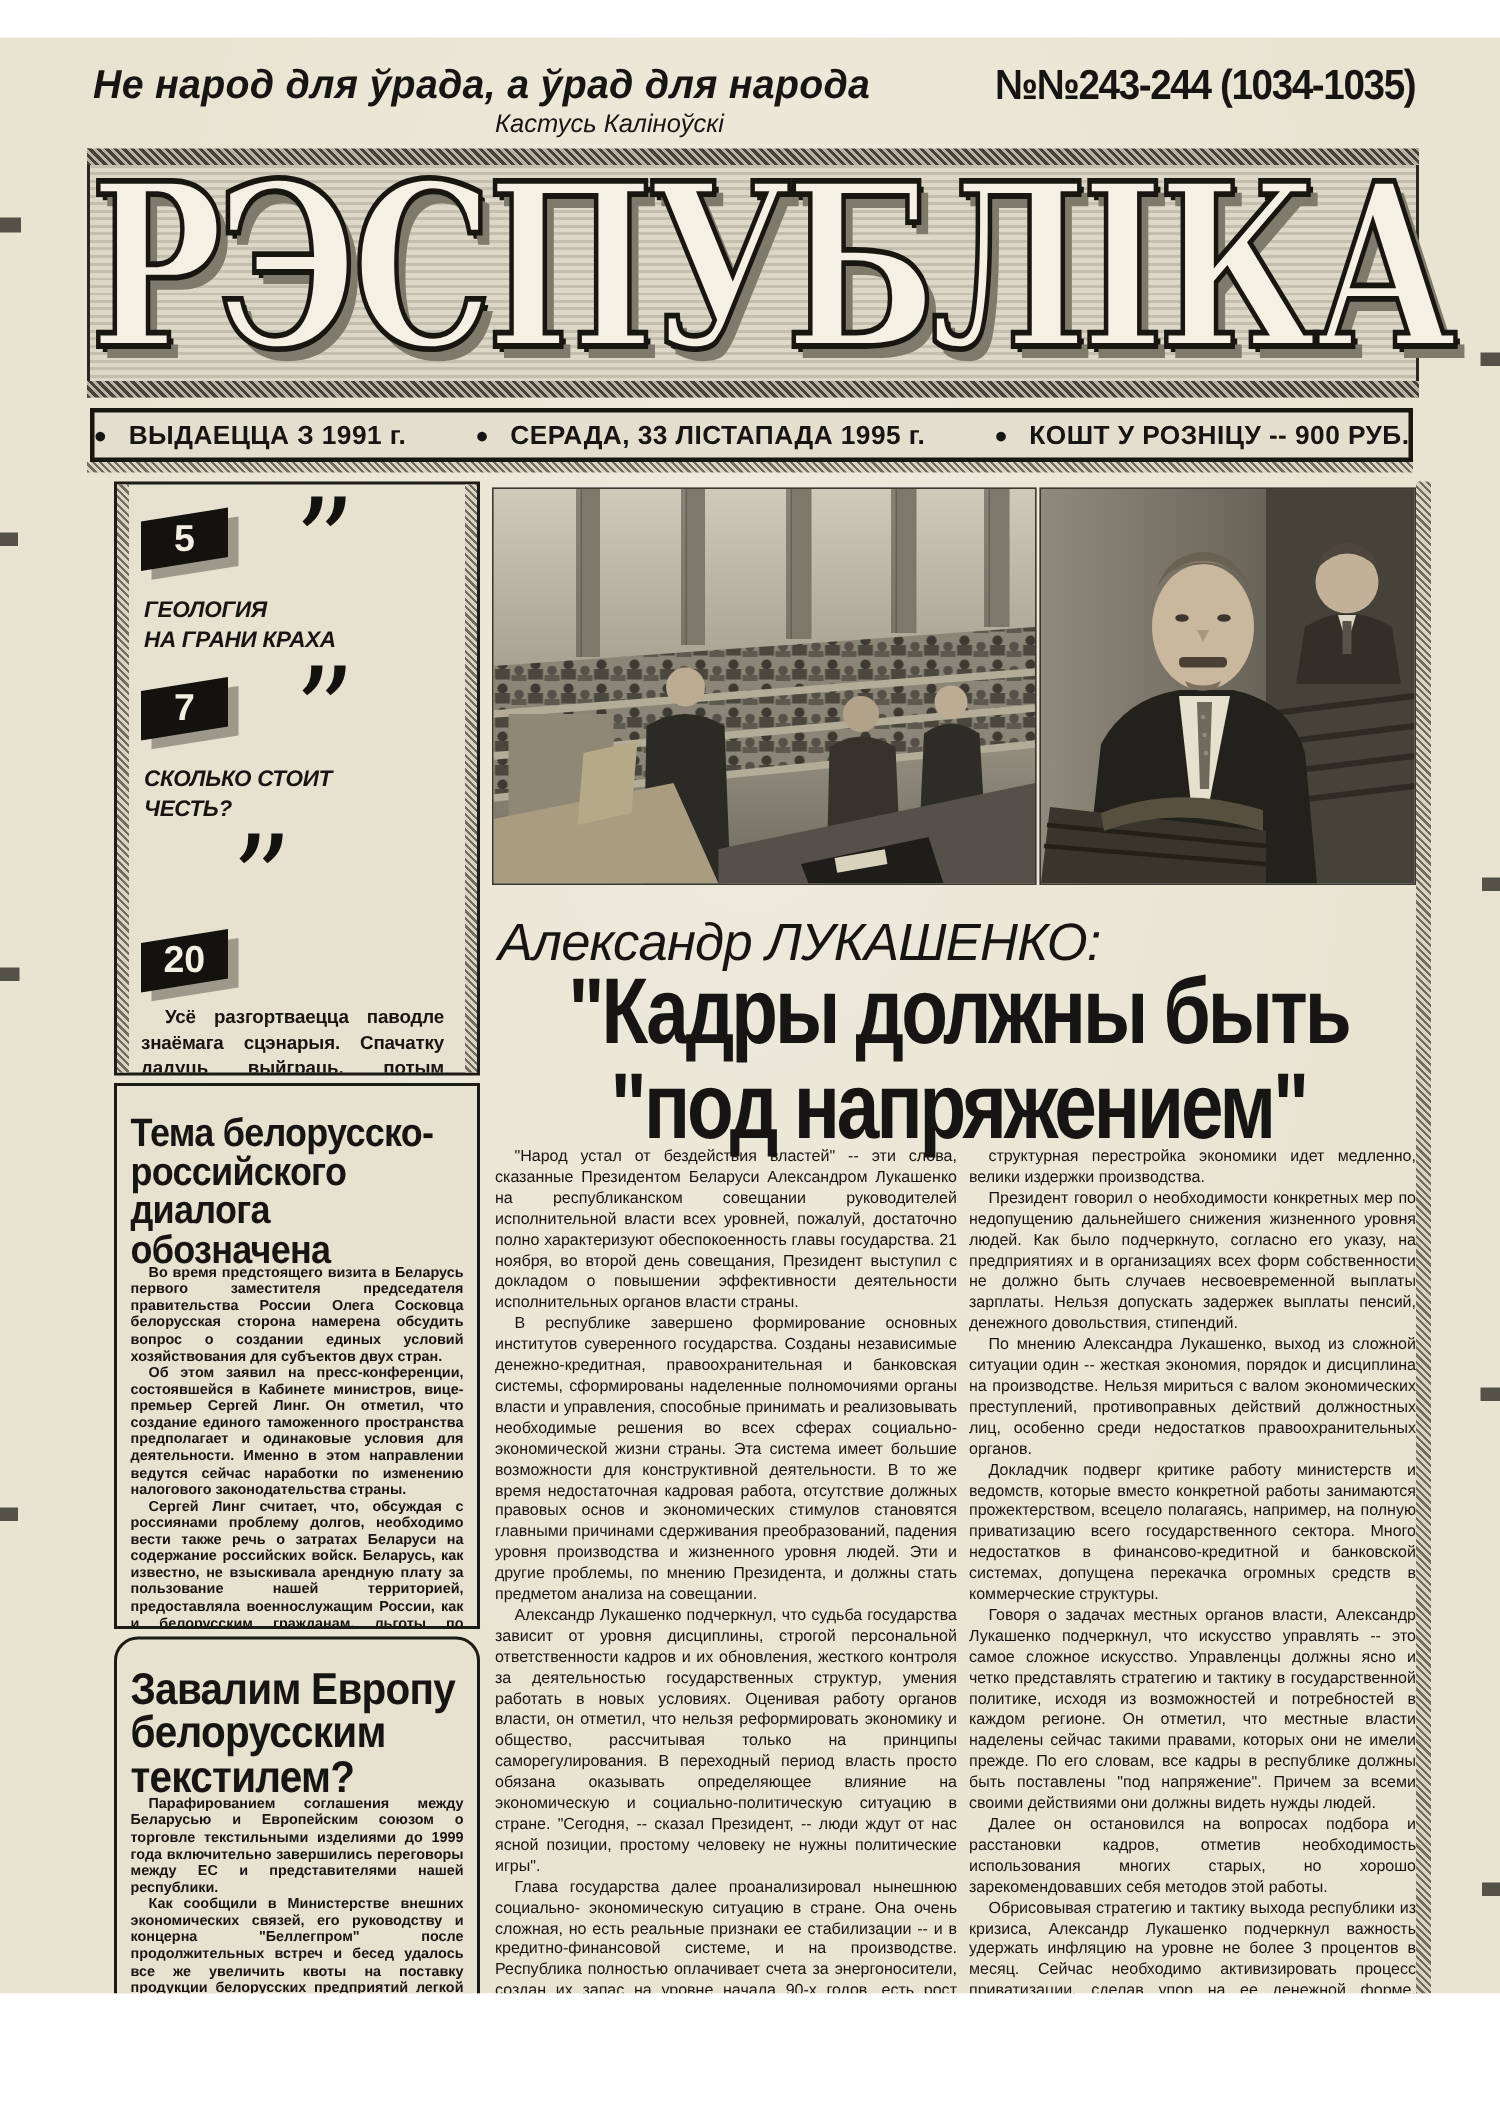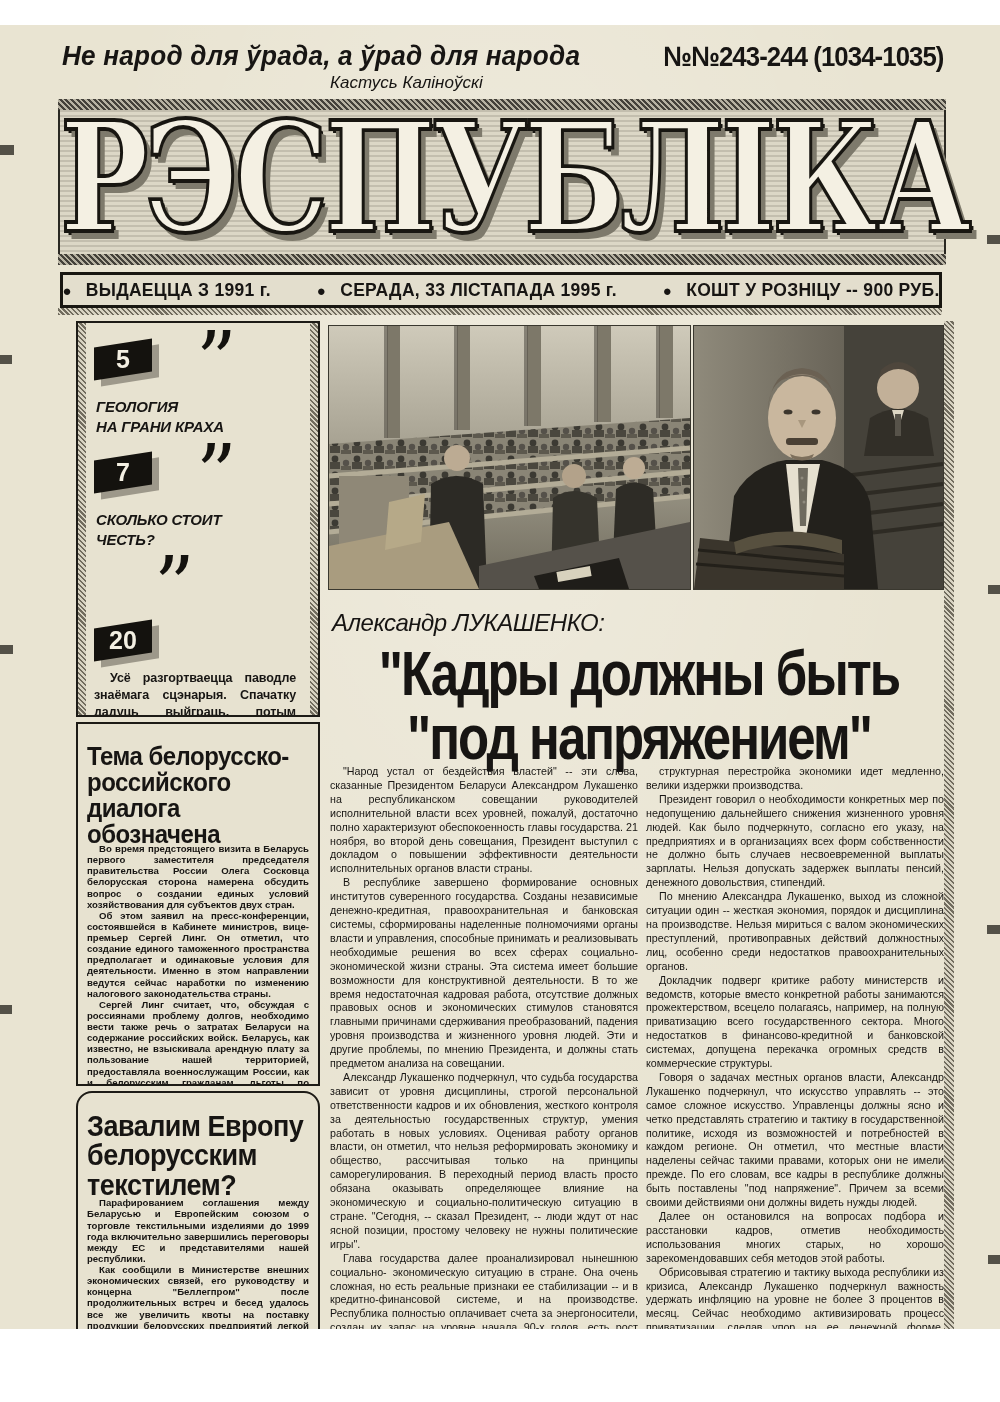--- a/index.html
+++ b/index.html
@@ -112,21 +112,21 @@
     margin-top:2px; text-align:right; font-size:11px; font-weight:bold; font-style:italic;
     letter-spacing:.4px;
   }
   
   #photo-row{position:absolute; left:328px; top:300px; height:263px;}
   .photo{position:absolute; top:0; border:1px solid #3a382f; background:#999; overflow:hidden;}
   #photo-hall{left:0; width:361px; height:263px;}
   #photo-luka{left:365px; width:249px; height:263px;}
   #kicker{
     position:absolute; left:332px; top:584px;
-    font-size:24px; font-style:italic; letter-spacing:-.5px;
+    font-size:35px; font-style:italic; letter-spacing:-.5px;
   }
   #headline{
     position:absolute; left:330px; top:618px; width:618px; text-align:center;
     font-weight:bold; font-size:51px; line-height:1.02; letter-spacing:-2px;
     transform:scaleY(1.22); transform-origin:top center;
     white-space:pre-line;
   }
   .body-col{
     position:absolute; top:740px; height:622px; overflow:hidden;
     font-size:10.7px; line-height:1.3; text-align:justify; letter-spacing:0;

